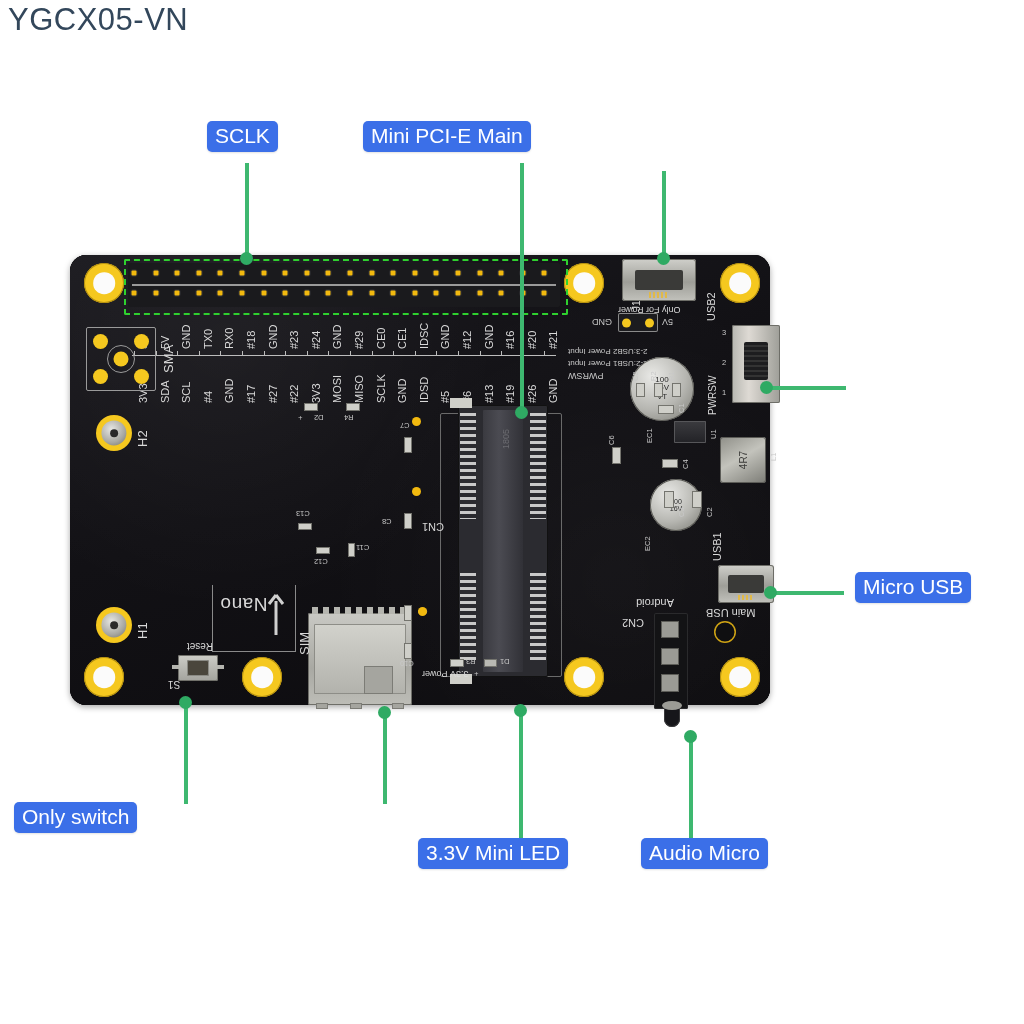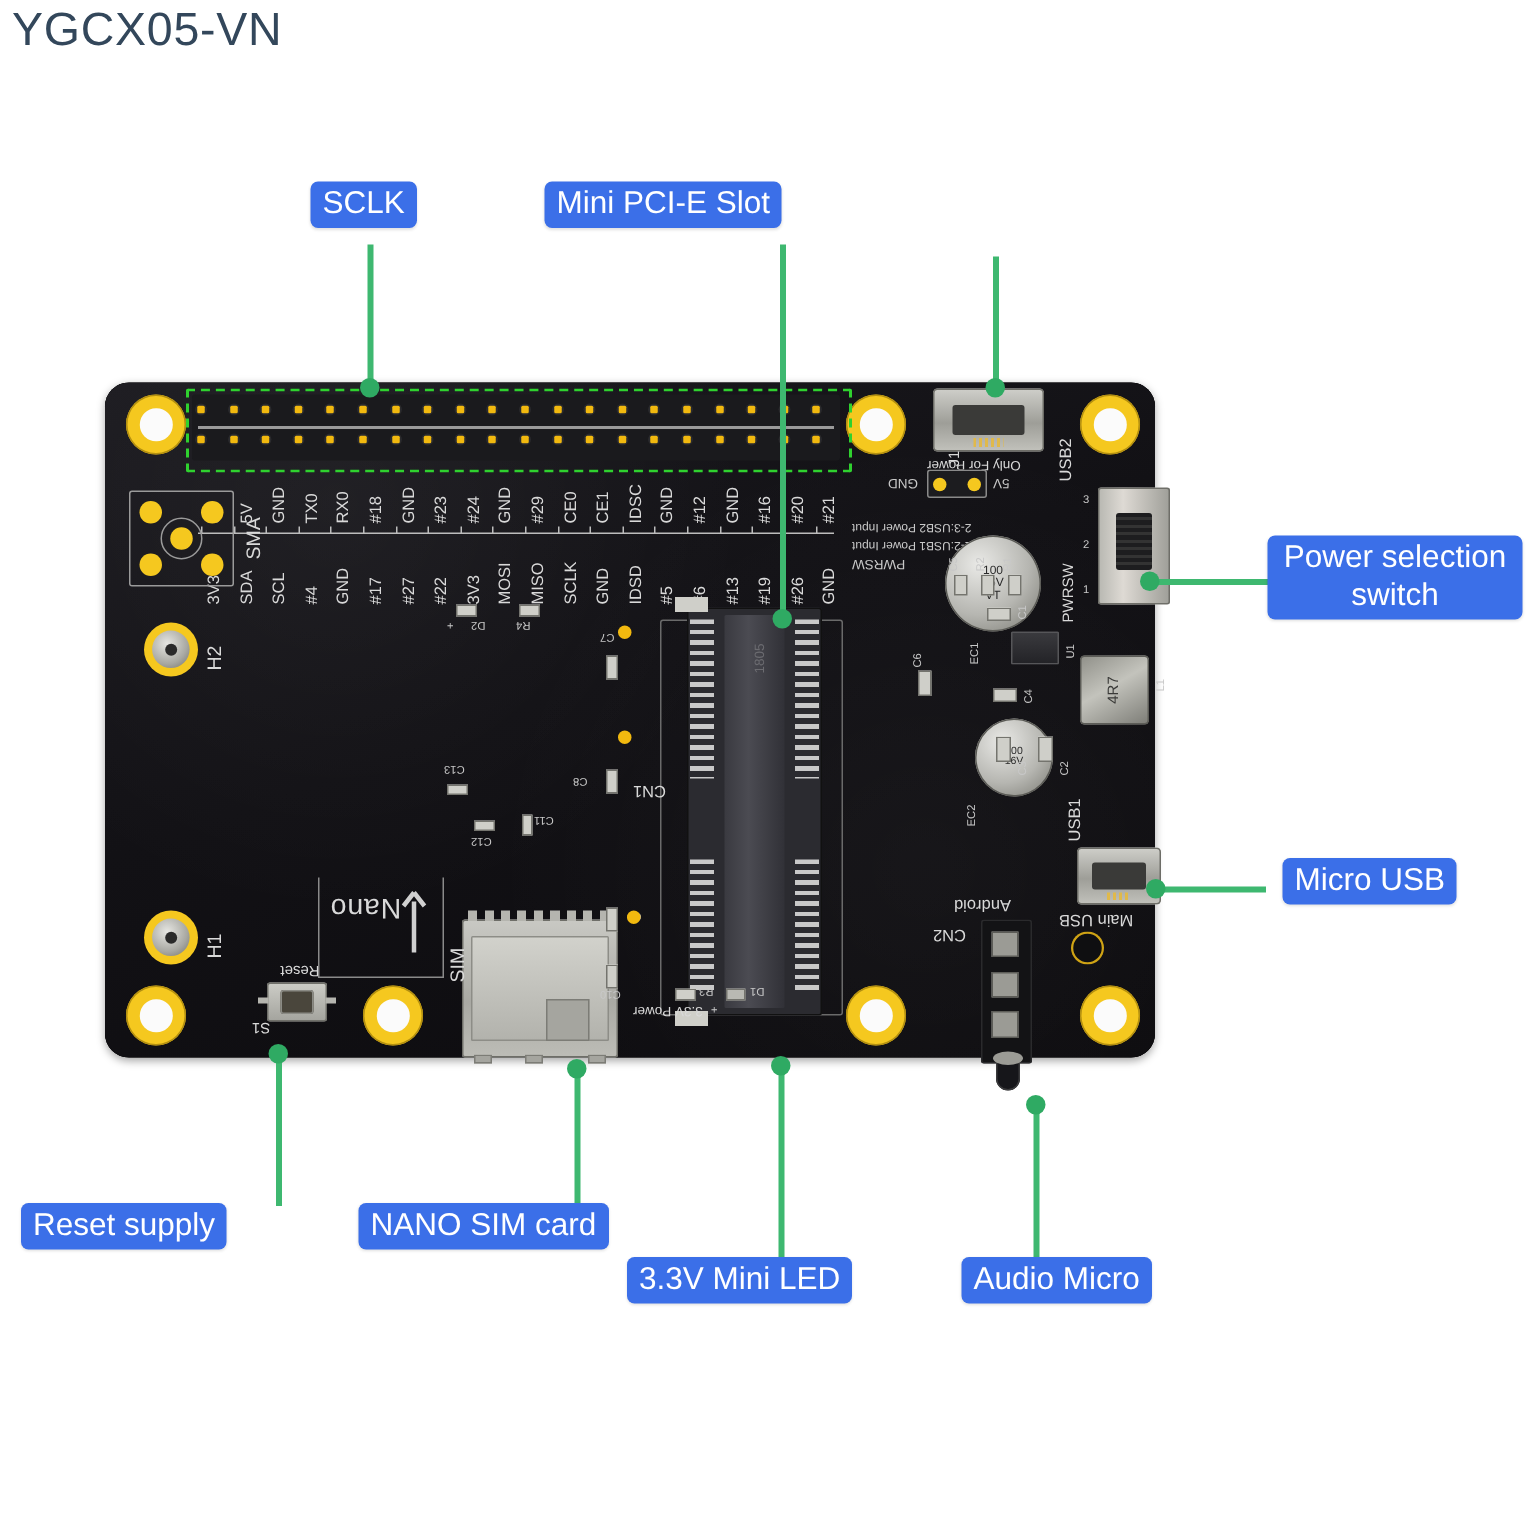--- a/index.html
+++ b/index.html
@@ -575,21 +575,19 @@
   <div class="line" style="left:519px;top:710px;width:4px;height:130px;"></div>
   <div class="dot" style="left:514px;top:704px;"></div>
 
   <div class="line" style="left:383px;top:712px;width:4px;height:92px;"></div>
   <div class="dot" style="left:378px;top:706px;"></div>
 
   <div class="line" style="left:184px;top:702px;width:4px;height:102px;"></div>
   <div class="dot" style="left:179px;top:696px;"></div>
 
   <div class="lbl" style="left:207px;top:121px;">SCLK</div>
-  <div class="lbl" style="left:363px;top:121px;">Mini PCI-E Slot</div>
-  <div class="lbl two" style="left:845px;top:357px;width:154px;">Power selection switch</div>
+  <div class="lbl" style="left:363px;top:121px;">Mini PCI-E Main</div>
   <div class="lbl" style="left:843px;top:572px;margin-left:12px;">Micro USB</div>
   <div class="lbl" style="left:641px;top:838px;">Audio Micro</div>
   <div class="lbl" style="left:418px;top:838px;">3.3V Mini LED</div>
-  <div class="lbl" style="left:239px;top:802px;">NANO SIM card</div>
-  <div class="lbl" style="left:14px;top:802px;">Reset supply</div>
+  <div class="lbl" style="left:14px;top:802px;">Only switch</div>
 
 </div>
 
 </body></html>

